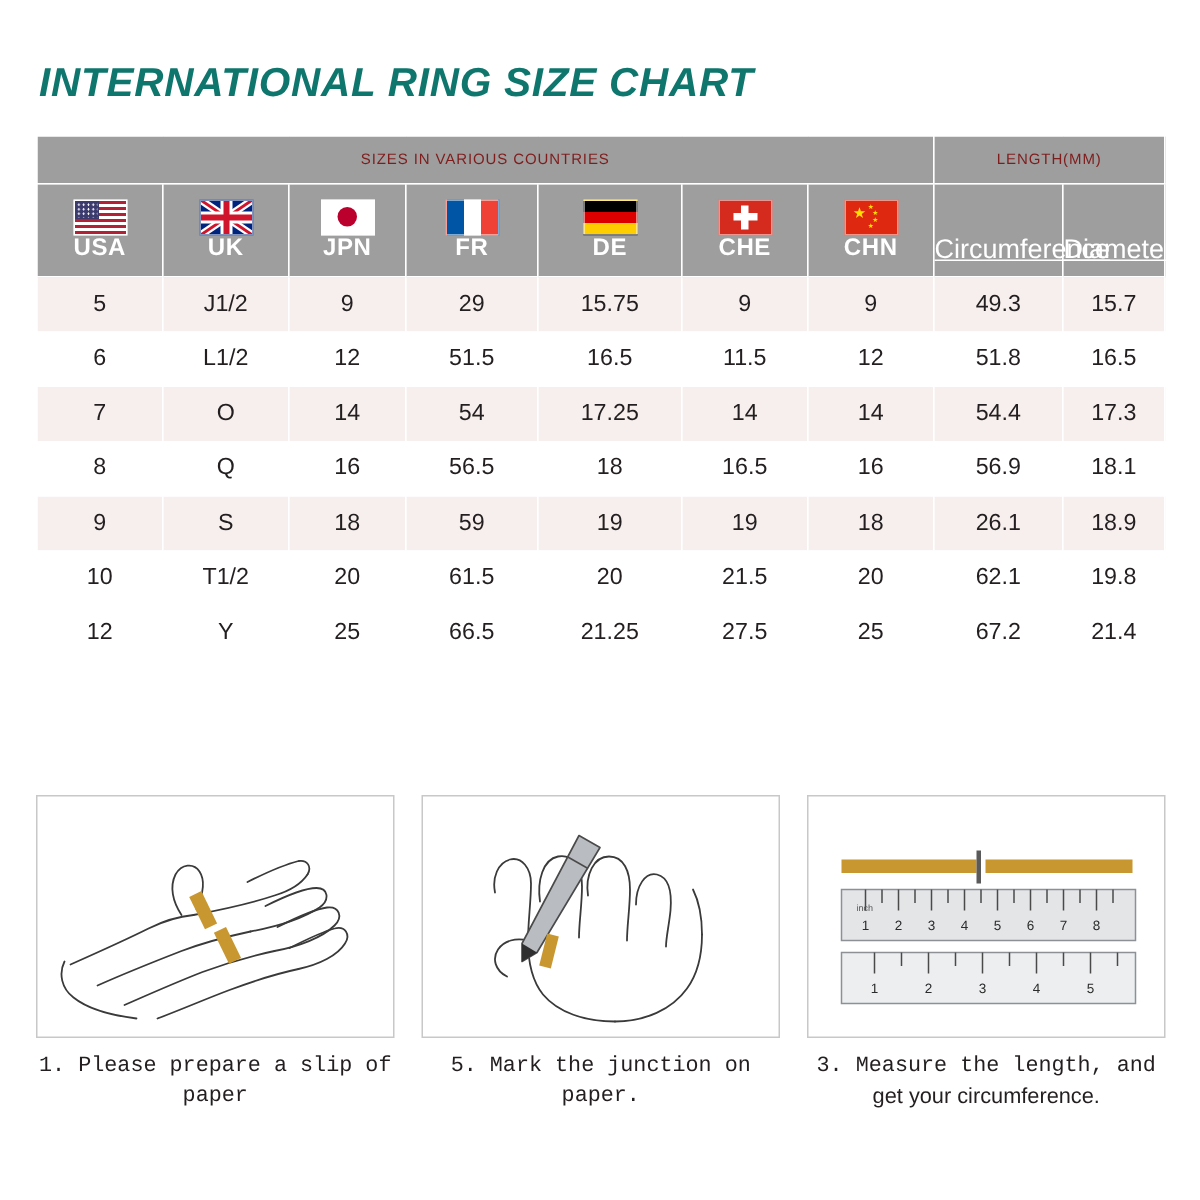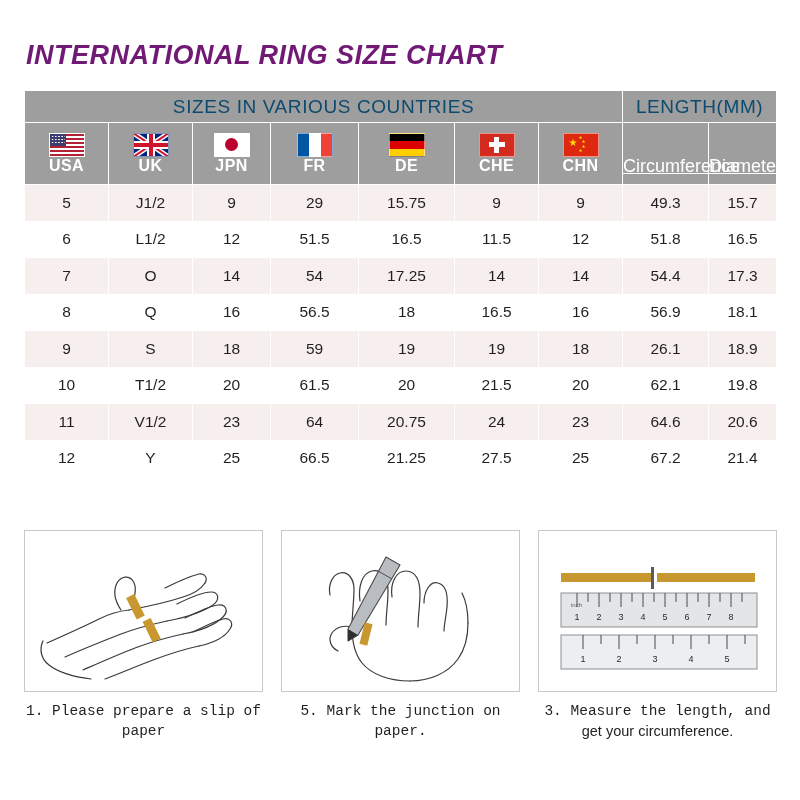--- a/index.html
+++ b/index.html
@@ -19,21 +19,21 @@
     overflow: hidden;
   }
   .title {
     position: absolute;
     left: 26px;
     top: 40px;
     font-size: 27px;
     font-weight: bold;
     font-style: italic;
     letter-spacing: 0.5px;
-    color: #701a75;
+    color: #0f766e;
   }
 
   
   .table-wrap {
     position: absolute;
     left: 24px;
     top: 90px;
     width: 752px;
   }
   table.size-table {
@@ -42,22 +42,22 @@
     table-layout: fixed;
   }
   table.size-table td, table.size-table th {
     border: 1px solid #ffffff;
     text-align: center;
     vertical-align: middle;
     font-weight: normal;
   }
   .hdr-group {
     background: #9e9e9e;
-    color: #0c4a6e;
-    font-size: 19px;
+    color: #7f1d1d;
+    font-size: 10px;
     height: 32px;
     letter-spacing: 0.6px;
   }
   .hdr-flag {
     background: #9e9e9e;
     color: #ffffff;
     height: 62px;
     padding: 4px 0 4px 0;
   }
   .hdr-flag .label {
@@ -319,31 +319,20 @@
         <tr class="even">
           <td>10</td>
           <td>T1/2</td>
           <td>20</td>
           <td>61.5</td>
           <td>20</td>
           <td>21.5</td>
           <td>20</td>
           <td>62.1</td>
           <td>19.8</td>
-        </tr>
-        <tr class="odd">
-          <td>11</td>
-          <td>V1/2</td>
-          <td>23</td>
-          <td>64</td>
-          <td>20.75</td>
-          <td>24</td>
-          <td>23</td>
-          <td>64.6</td>
-          <td>20.6</td>
         </tr>
         <tr class="even">
           <td>12</td>
           <td>Y</td>
           <td>25</td>
           <td>66.5</td>
           <td>21.25</td>
           <td>27.5</td>
           <td>25</td>
           <td>67.2</td>

